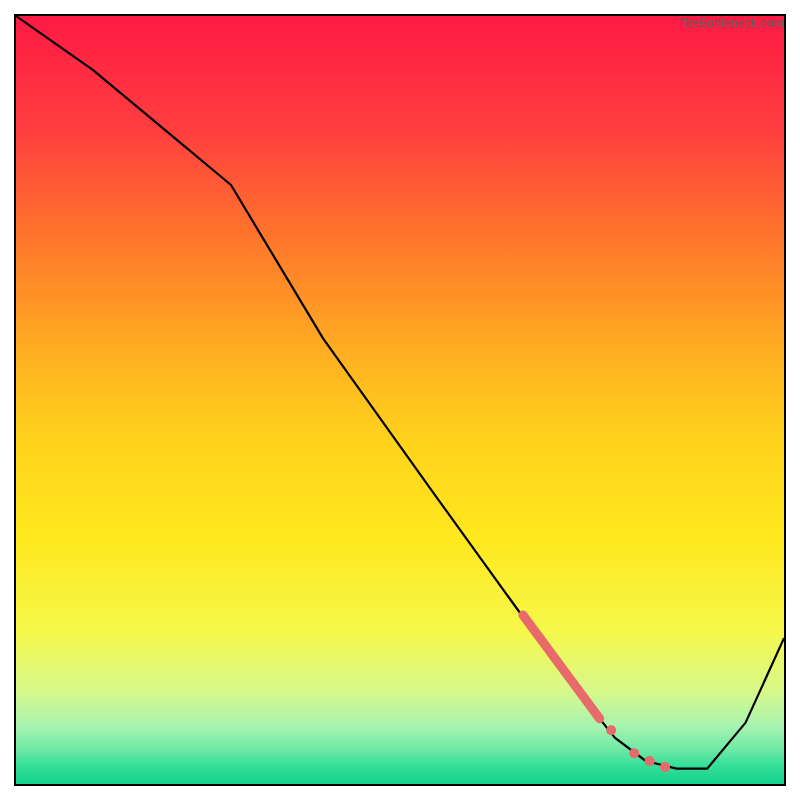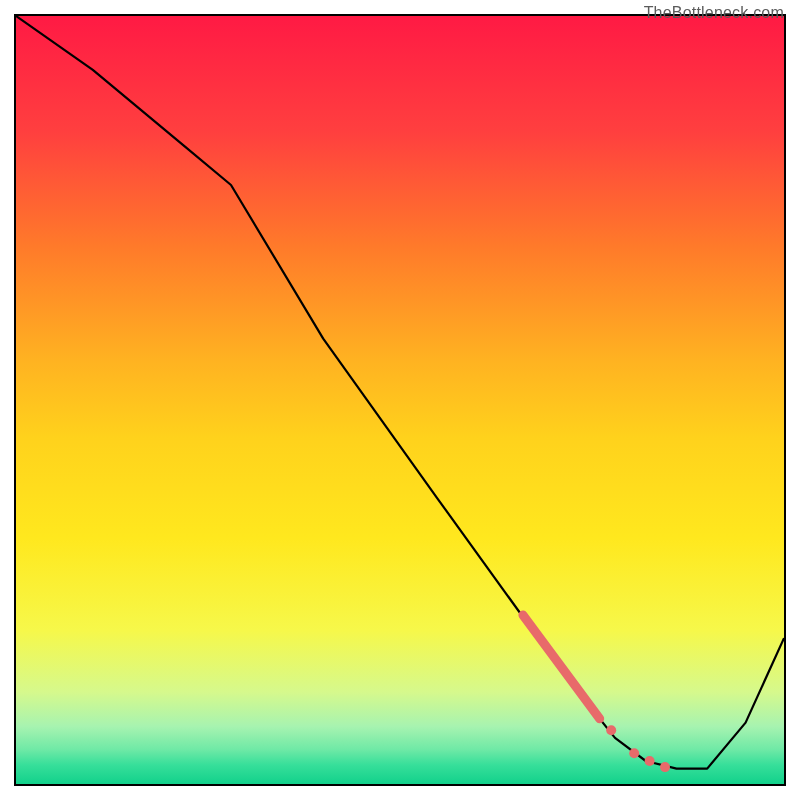--- a/index.html
+++ b/index.html
@@ -22,23 +22,23 @@
     left: 14px;
     top: 14px;
     width: 772px;
     height: 772px;
     border: 2px solid #000;
     box-sizing: border-box;
     overflow: hidden;
   }
   .watermark {
     position: absolute;
-    top: 4px;
+    top: 16px;
     right: 16px;
-    font-size: 16px;
+    font-size: 12px;
     font-weight: 400;
     color: #5b5b5b;
     letter-spacing: 0.2px;
     z-index: 10;
   }
   svg {
     display: block;
     width: 100%;
     height: 100%;
   }

